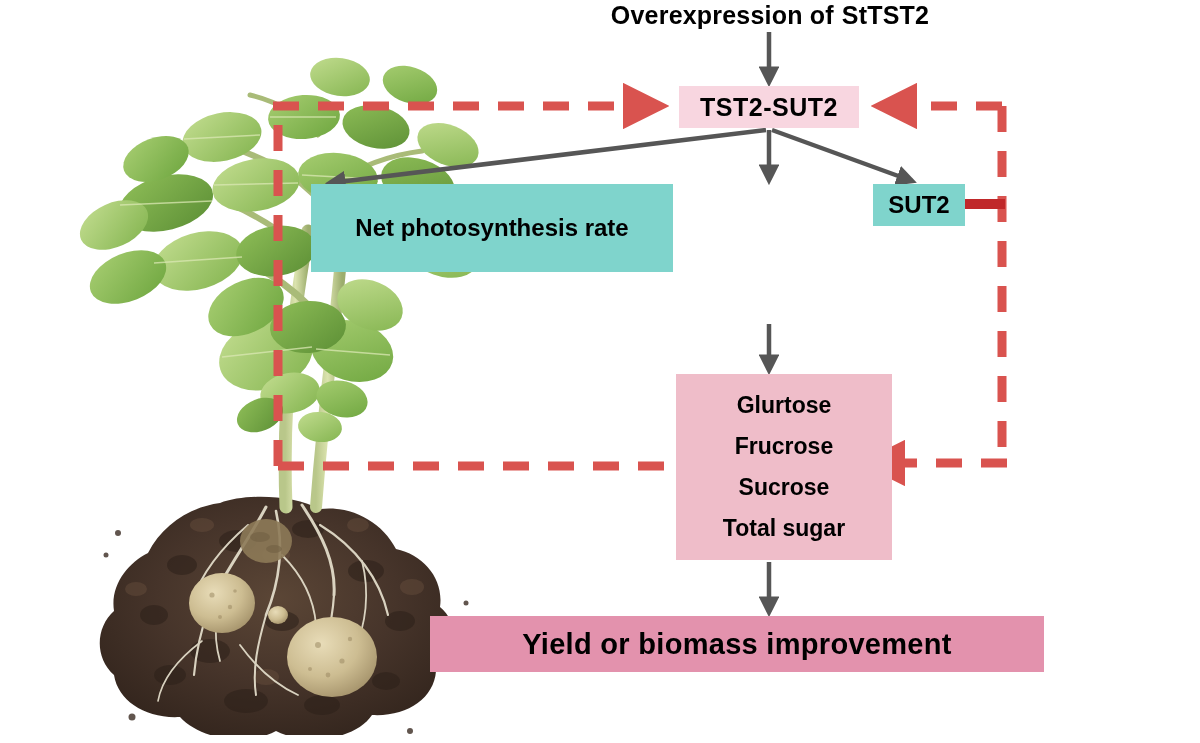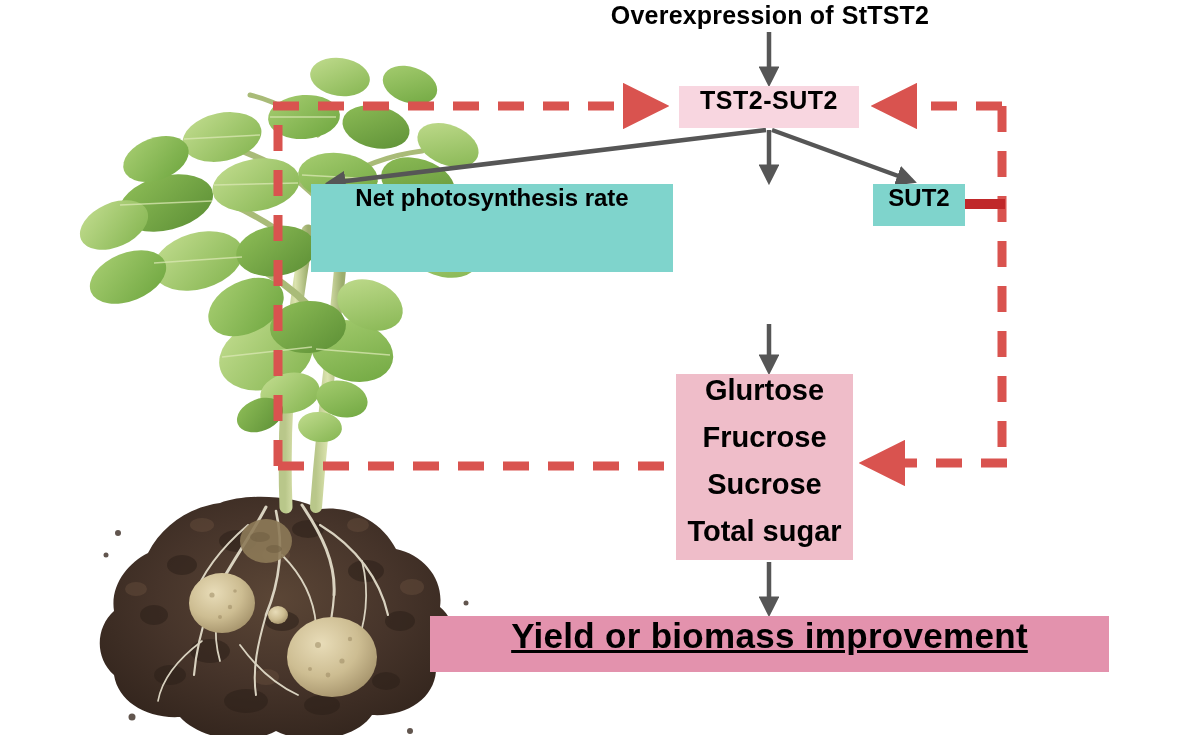--- a/index.html
+++ b/index.html
@@ -19,21 +19,21 @@
     overflow: hidden;
   }
 
   
   .box {
     position: absolute;
     box-sizing: border-box;
     display: flex;
     flex-direction: column;
     align-items: center;
-    justify-content: flex-start;
+    justify-content: center;
     text-align: center;
     color: #000000;
     font-weight: bold;
     z-index: 30;
   }
   .box .line { display: block; white-space: nowrap; }
 
   .teal { background: #7fd4cc; }
   .pink-light { background: #f8d6e0; }
   .pink-mid { background: #efbdc9; }
@@ -74,31 +74,30 @@
   }
 
   #box-sut2 {
     left: 873px; top: 184px;
     width: 92px; height: 42px;
     font-size: 24px;
   }
 
   #box-sugars {
     left: 676px; top: 374px;
-    width: 177px; height: 186px;
-    font-size: 29px;
+    width: 216px; height: 186px;
+    font-size: 23px;
     gap: 14px;
   }
 
   #box-yield {
     left: 430px; top: 616px;
-    width: 679px; height: 56px;
-    font-size: 35px;
+    width: 614px; height: 56px;
+    font-size: 29px;
     letter-spacing: .3px;
-    text-decoration: underline;
   }
 
   
   #arrow-layer, #dash-layer {
     position: absolute;
     left: 0; top: 0;
     width: 1200px; height: 743px;
     pointer-events: none;
   }
   #arrow-layer { z-index: 25; }

